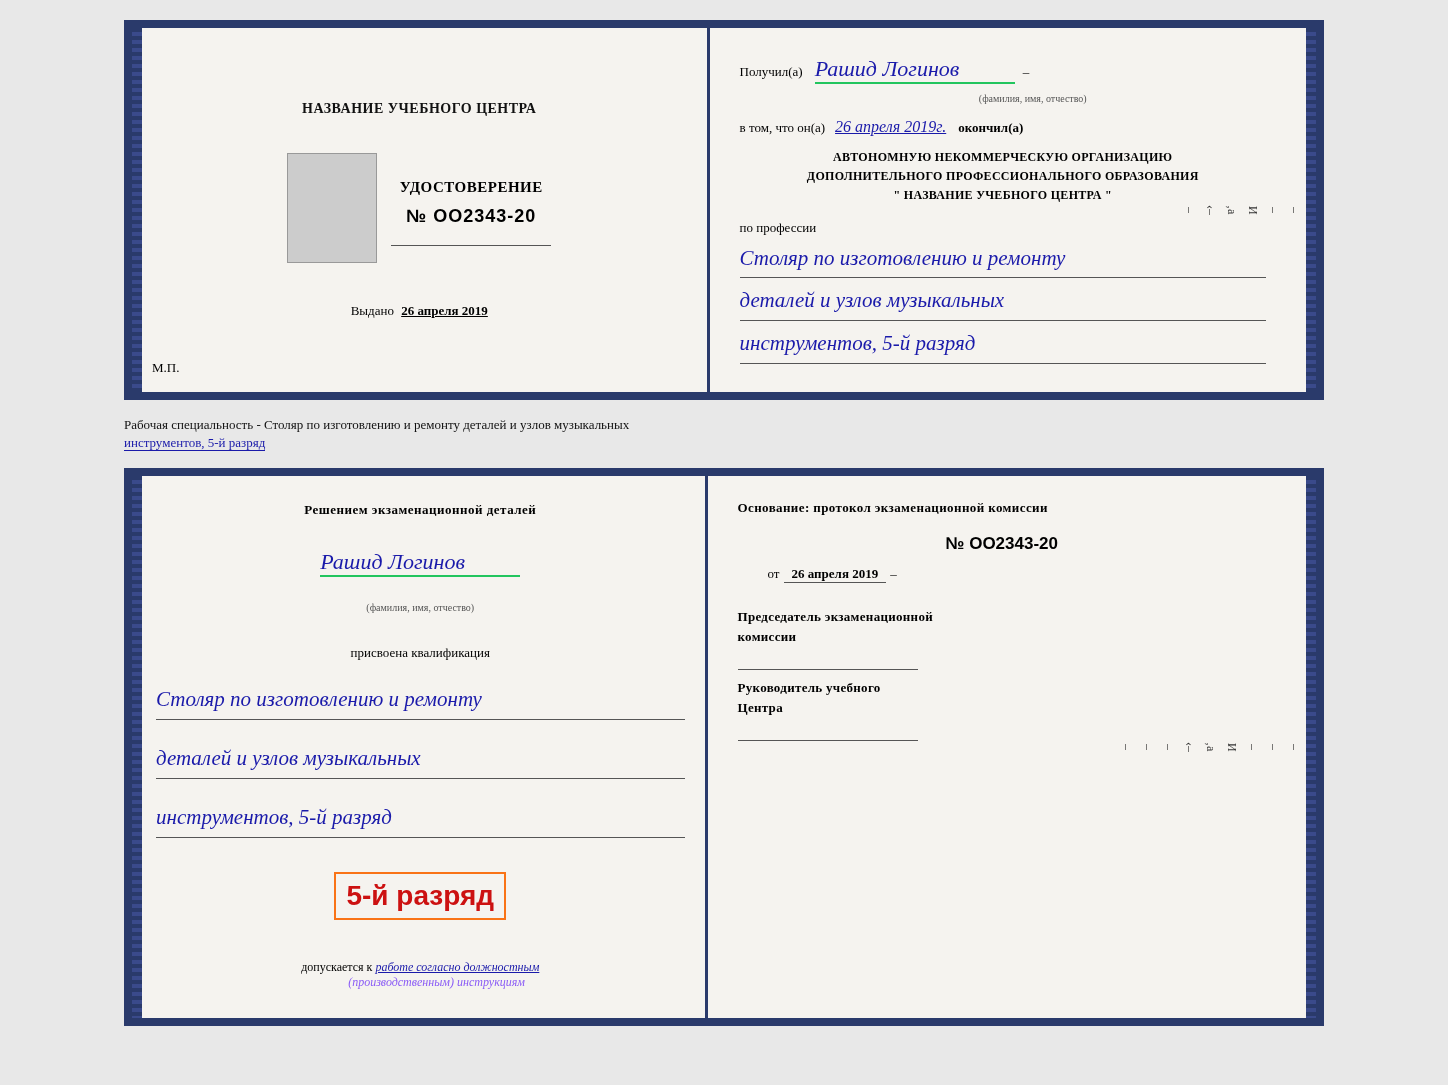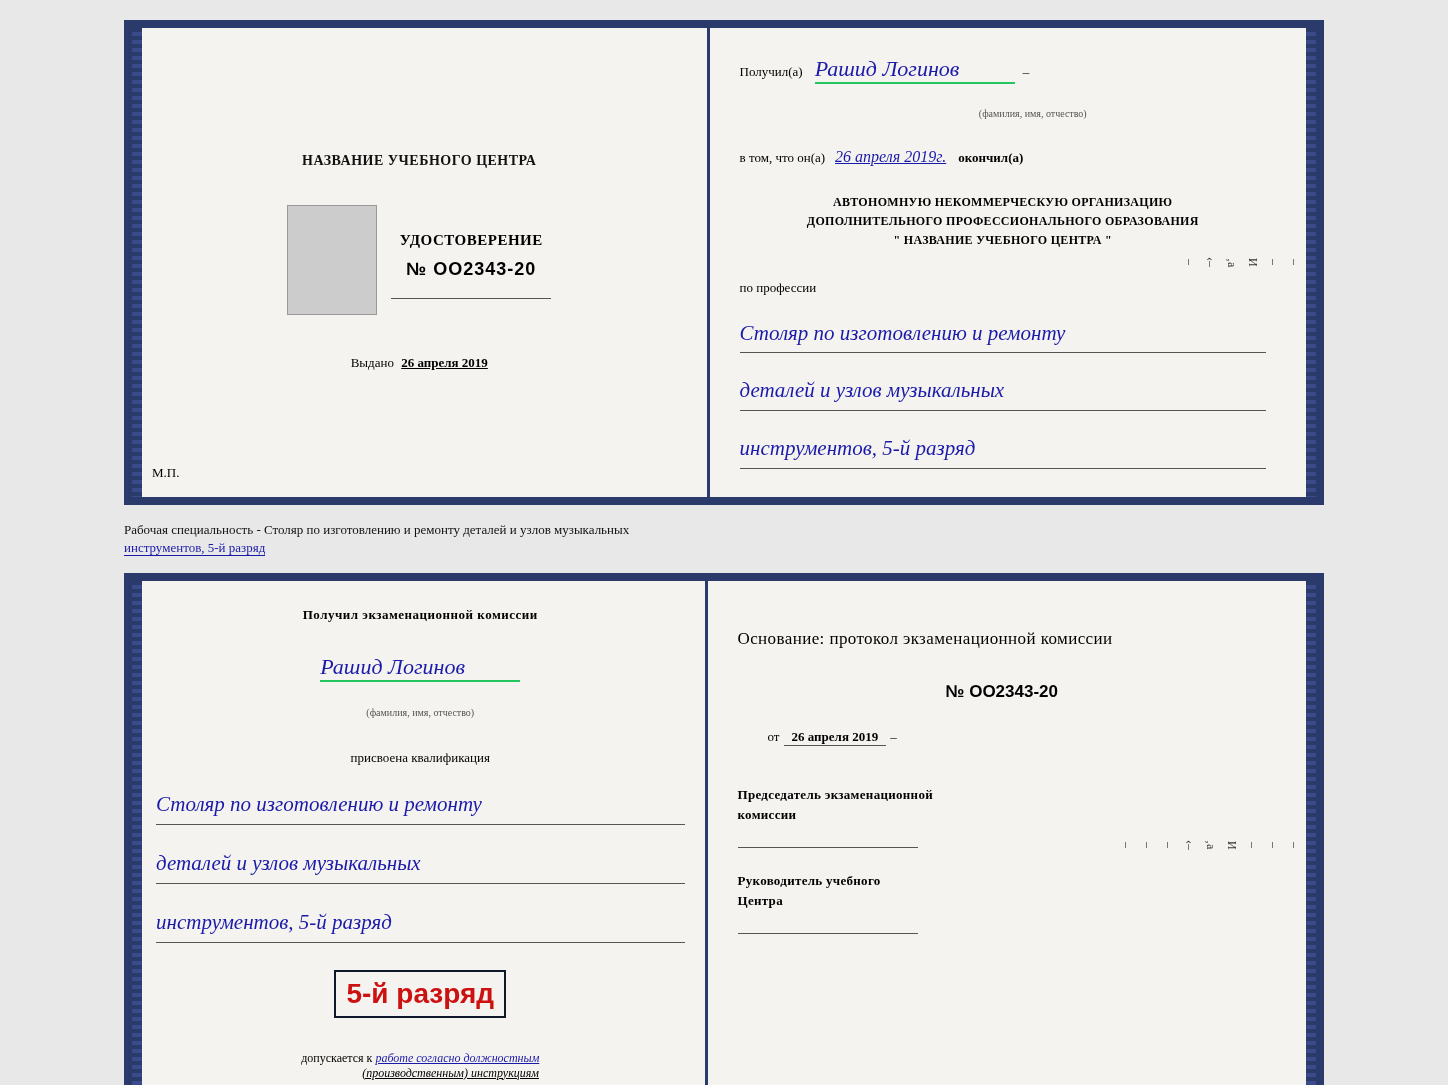--- a/index.html
+++ b/index.html
@@ -34,21 +34,21 @@
       display: flex;
       flex-direction: column;
       align-items: center;
       justify-content: center;
       gap: 20px;
     }
 
     .doc-half-right {
       display: flex;
       flex-direction: column;
-      gap: 19px;
+      gap: 4px;
     }
 
     
     .document-pair::before {
       content: '';
       position: absolute;
       left: 0; top: 0; bottom: 0;
       width: 10px;
       background: repeating-linear-gradient(
         to bottom,
@@ -158,23 +158,23 @@
       color: #111;
       line-height: 1.4;
     }
 
     .caption-underline {
       border-bottom: 1px solid #1a1aaa;
       color: #1a1aaa;
     }
 
     .highlight-box {
-      border: 2px solid #0f172a;
+      border: 2px solid #f97316;
       padding: 6px 10px;
-      margin: 7px 0;
+      margin: 14px 0;
     }
 
     .highlight-text {
       font-size: 28px;
       font-weight: bold;
       color: #cc1111;
       font-family: Arial, sans-serif;
       text-align: center;
     }
 
@@ -294,21 +294,21 @@
 </div>
 
 <div class="caption-row">
   <span>Рабочая специальность - Столяр по изготовлению и ремонту деталей и узлов музыкальных</span><br>
   <span class="caption-underline">инструментов, 5-й разряд</span>
 </div>
 
 <div class="document-pair">
 
   <div class="doc-half doc-half-left" style="padding-left:24px;padding-right:20px;justify-content:flex-start;padding-top:24px;">
-    <div style="font-size:13px;font-weight:600;letter-spacing:0.5px;text-align:center;line-height:1.6;">Получил экзаменационной комиссии</div>
+    <div style="font-size:13px;font-weight:600;letter-spacing:0.5px;text-align:center;line-height:1.6;">Решением экзаменационной деталей</div>
 
     <div style="margin-top:8px;">
       <span class="handwritten-name underline-field">Рашид Логинов</span>
     </div>
     <div style="text-align:center;">
       <span class="sub-label">(фамилия, имя, отчество)</span>
     </div>
 
     <div style="font-size:13px;margin-top:10px;text-align:center;">присвоена квалификация</div>
 
@@ -316,26 +316,26 @@
     <div class="handwritten-profession" style="width:100%;">деталей и узлов музыкальных</div>
     <div class="handwritten-profession" style="width:100%;">инструментов, 5-й разряд</div>
 
     <div class="highlight-box">
       <div class="highlight-text">5-й разряд</div>
     </div>
 
     <div style="font-size:12px;margin-top:6px;">
       <span>допускается к</span>
       <span style="font-style:italic;text-decoration:underline;color:#1a1aaa;">работе согласно должностным</span><br>
-      <span style="font-style:italic;text-decoration:underline;color:#000000;margin-left:61px;">(производственным) инструкциям</span>
+      <span style="font-style:italic;color:#8b5cf6;margin-left:47px;">(производственным) инструкциям</span>
     </div>
   </div>
 
   <div class="doc-half doc-half-right" style="padding-right:50px;padding-top:24px;">
-    <div style="font-size:17px;font-weight:400;letter-spacing:0.4px;margin-top:24px;">Основание: протокол экзаменационной комиссии</div>
+    <div style="font-size:13px;font-weight:700;letter-spacing:0.4px;">Основание: протокол экзаменационной комиссии</div>
 
     <div style="text-align:center;margin-top:14px;">
       <div class="bold-number">№ OO2343-20</div>
     </div>
 
     <div class="row-inline section-gap" style="margin-left:30px;">
       <span style="font-size:13px;">от</span>
       <span style="border-bottom:1px solid #555;padding:0 8px;font-size:13px;font-weight:bold;">26 апреля 2019</span>
       <span style="font-size:13px;">–</span>
     </div>

